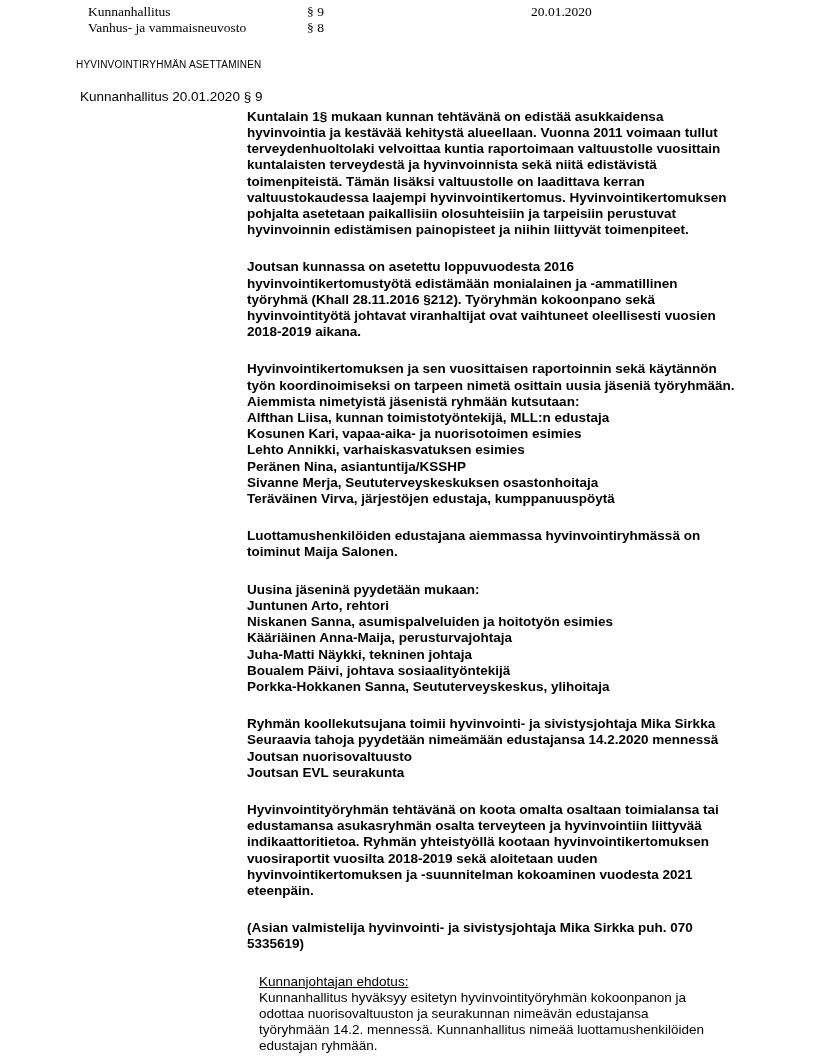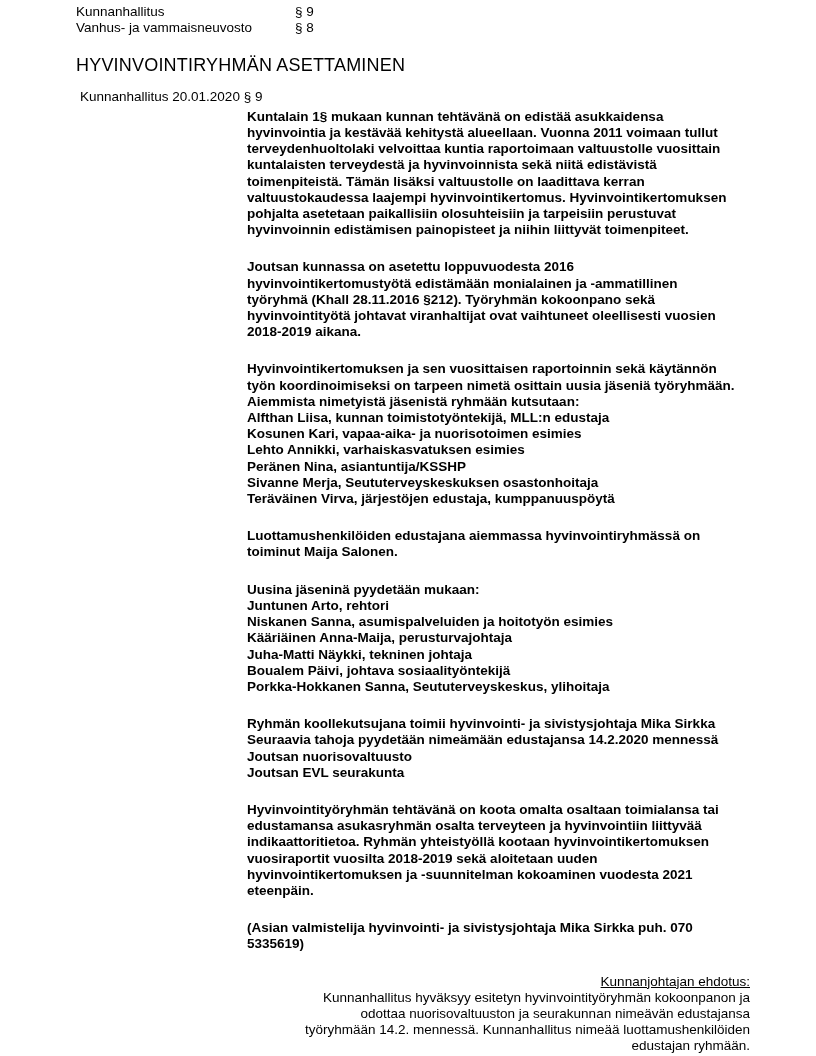--- a/index.html
+++ b/index.html
@@ -14,75 +14,76 @@
     box-sizing: border-box;
     background: #ffffff;
     color: #000000;
     font-family: "Liberation Sans", sans-serif;
     font-size: 13.5px;
     line-height: 16.2px;
     padding: 4px 0 0 76px;
     overflow: hidden;
   }
   .header {
-    margin: 0 0 21px 0;
+    margin: 0 0 21px 12px;
+    font-family: Liberation Serif, serif;
   }
   .header-row {
     display: flex;
   }
   .cell-org {
     width: 219px;
     flex: 0 0 219px;
   }
   .cell-section {
     width: 224px;
     flex: 0 0 224px;
   }
   .cell-date {
     flex: 1 1 auto;
   }
   .doc-title {
     margin: 16px 0 15px 0;
-    font-size: 18px;
+    font-size: 10px;
     font-weight: normal;
     letter-spacing: 0.2px;
   }
   .subheading {
     margin: 4px;
   }
   .body-col {
     margin-left: 171px;
     width: 505px;
   }
   .block {
     margin: 0 0 21px 0;
     white-space: pre-line;
     font-weight: bold;
   }
   .proposal {
-    margin: 2px;
-    text-align: right;
+    margin: 12px;
   }
   .proposal-heading {
     text-decoration: underline;
   }
   .proposal-text {
     margin: 0;
     white-space: pre-line;
   }
 </style>
 </head>
 <body>
 
 <div class="page">
 
   <div class="header">
     <div class="header-row">
       <span class="cell-org">Kunnanhallitus</span>
       <span class="cell-section">§ 9</span>
+      <span class="cell-date">20.01.2020</span>
     </div>
     <div class="header-row">
       <span class="cell-org">Vanhus- ja vammaisneuvosto</span>
       <span class="cell-section">§ 8</span>
     </div>
   </div>
 
   <h1 class="doc-title">HYVINVOINTIRYHMÄN ASETTAMINEN</h1>
 
   <div class="subheading">Kunnanhallitus 20.01.2020 § 9</div>

